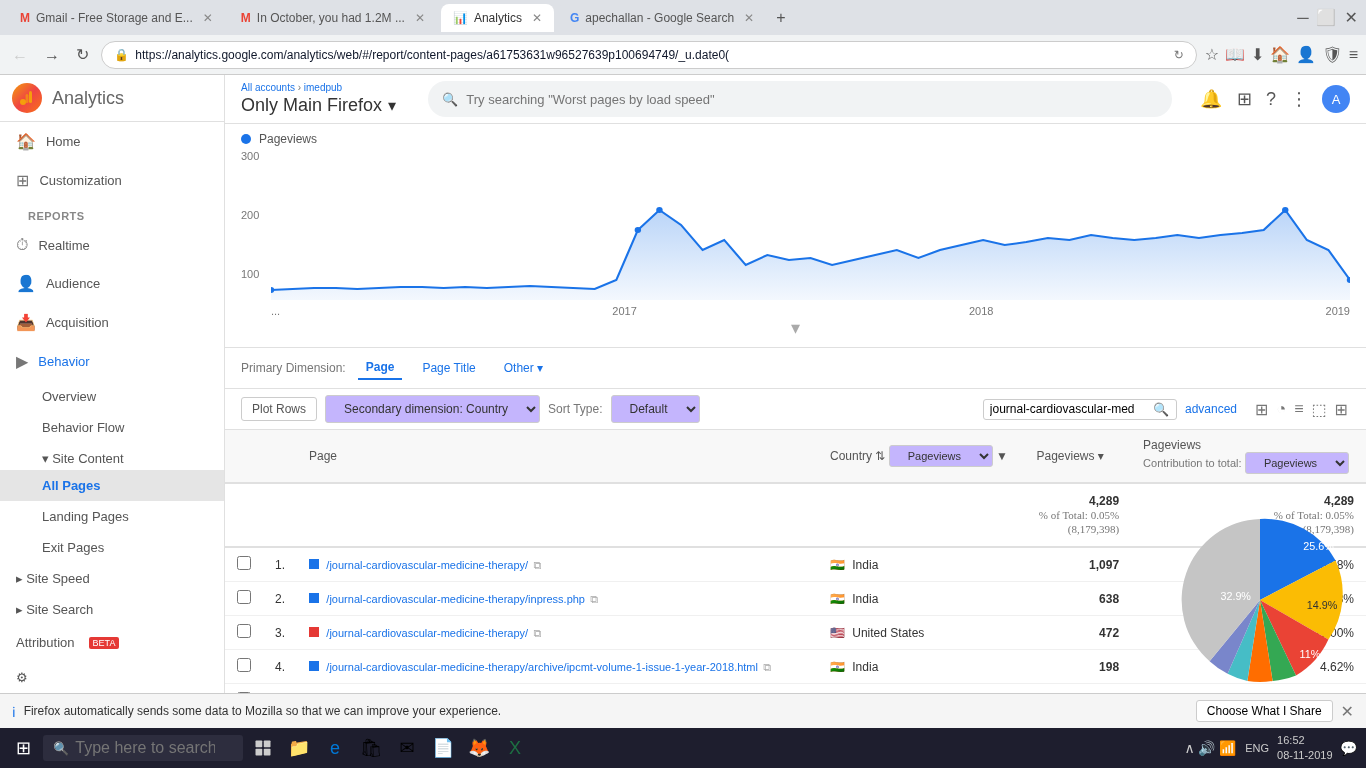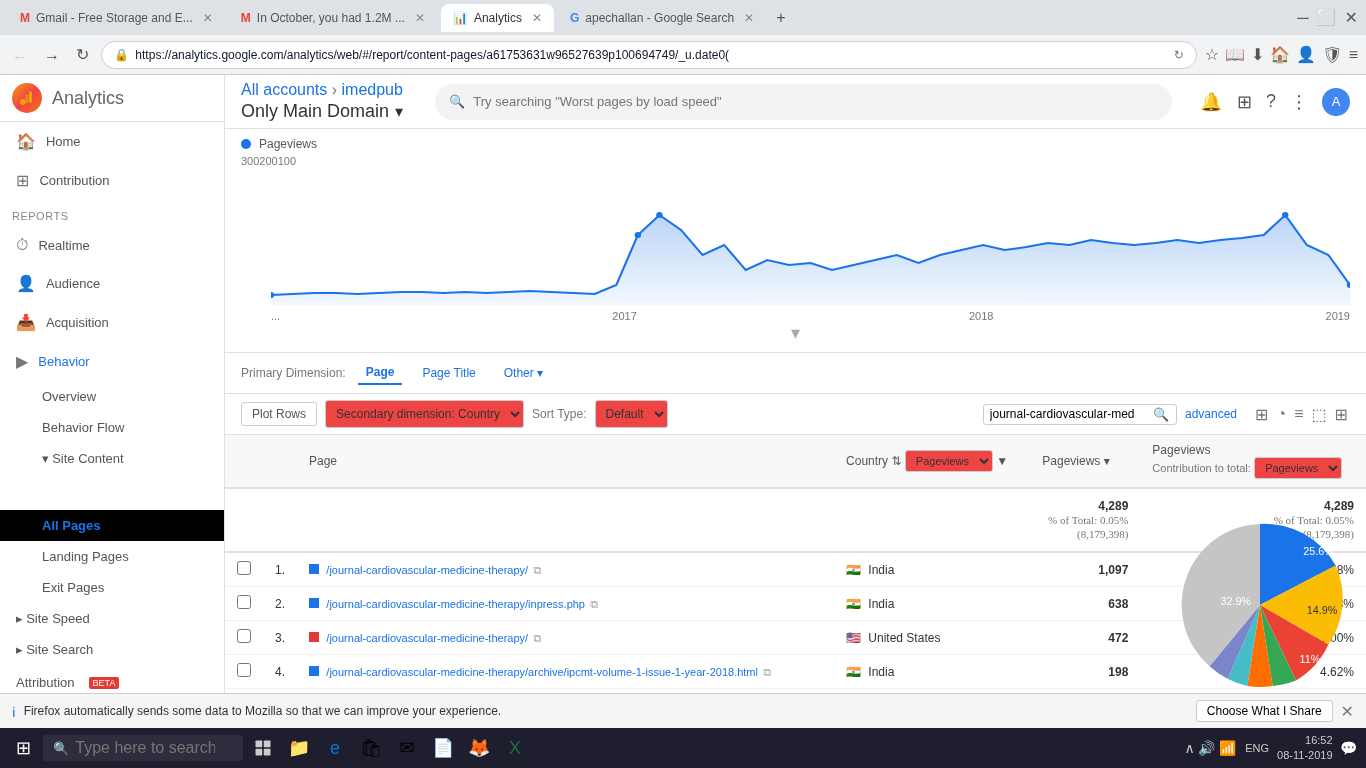--- a/index.html
+++ b/index.html
@@ -23,30 +23,30 @@
     
     .main-layout { display: flex; height: calc(768px - 75px - 40px); }
 
     
     .sidebar { width: 225px; background: #fff; border-right: 1px solid #e0e0e0; overflow-y: auto; flex-shrink: 0; }
     .ga-logo { width: 30px; height: 30px; background: linear-gradient(135deg, #f59e0b 0%, #ef4444 50%, #f97316 100%); border-radius: 50%; display: flex; align-items: center; justify-content: center; color: #fff; font-weight: bold; font-size: 14px; }
     .sidebar-title { font-size: 18px; color: #666; }
 
     .nav-item { display: flex; align-items: center; gap: 10px; padding: 10px 16px; cursor: pointer; color: #555; font-size: 13px; }
     .nav-item .icon { font-size: 16px; color: #777; }
-    .nav-section-label { font-size: 11px; color: #888; padding: 10px 12px 4px; font-weight: normal; text-transform: uppercase; letter-spacing: 0.5px; }
+    .nav-section-label { font-size: 11px; color: #888; padding: 10px 28px 4px; font-weight: bold; text-transform: uppercase; letter-spacing: 0.5px; }
 
     .nav-sub-item { padding: 8px 16px 8px 42px; font-size: 13px; color: #555; cursor: pointer; }
-    .nav-sub-item.active { color: #1a73e8; font-weight: bold; background: #000000; margin-top: 40px; }
+    .nav-sub-item.active { color: #1a73e8; font-weight: bold; background: #e5e5e5; }
 
     .site-content-header { display: flex; align-items: center; gap: 4px; padding: 8px 16px 4px 42px; font-size: 13px; color: #555; cursor: pointer; }
 
     
     .content-area { flex: 1; overflow-y: auto; background: #fff; }
-    .breadcrumb { font-size: 16px; color: #777; }
+    .breadcrumb { font-size: 10px; color: #777; }
     .breadcrumb a { color: #1a73e8; text-decoration: none; }
     .property-selector { display: flex; align-items: center; gap: 6px; margin-top: 2px; }
     .property-name { font-size: 18px; font-weight: 500; color: #333; }
     .property-dropdown { font-size: 16px; color: #333; }
     .search-bar { flex: 1; margin-left: 20px; height: 36px; background: #f1f3f4; border-radius: 18px; display: flex; align-items: center; padding: 0 14px; gap: 8px; }
     .search-bar input { background: none; border: none; outline: none; font-size: 13px; color: #555; width: 100%; }
     .top-icons { display: flex; gap: 14px; align-items: center; margin-left: 16px; }
     .top-icon { font-size: 18px; color: #555; cursor: pointer; }
 
     
@@ -57,21 +57,21 @@
 
     
     .primary-dim-bar { display: flex; align-items: center; gap: 12px; padding: 8px 16px; border-bottom: 1px solid #e0e0e0; font-size: 12px; }
     .dim-label { color: #777; }
     .dim-option { color: #1a73e8; cursor: pointer; padding: 4px 8px; }
     .dim-option.active { font-weight: bold; border-bottom: 2px solid #1a73e8; }
 
     
     .toolbar { display: flex; align-items: center; gap: 8px; padding: 6px 16px; border-bottom: 1px solid #e0e0e0; }
     .btn-plot { background: #fff; border: 1px solid #ccc; border-radius: 3px; padding: 4px 10px; font-size: 12px; cursor: pointer; color: #555; }
-    .dim-select { height: 28px; border: 1px solid #ccc; border-radius: 3px; font-size: 12px; padding: 0 6px; color: #333; background: #ef4444; }
+    .dim-select { height: 28px; border: 1px solid #ccc; border-radius: 3px; font-size: 12px; padding: 0 14px; color: #333; background: #c4b5fd; }
     .sort-label { font-size: 12px; color: #777; }
     .search-input-bar { display: flex; align-items: center; gap: 4px; border: 1px solid #ccc; border-radius: 3px; padding: 2px 6px; margin-left: auto; }
     .search-input-bar input { border: none; outline: none; font-size: 12px; width: 160px; }
     .adv-link { color: #1a73e8; font-size: 12px; cursor: pointer; }
     .view-icons { display: flex; gap: 4px; margin-left: 8px; }
     .view-icon { font-size: 16px; color: #777; cursor: pointer; padding: 2px; }
 
     
     .data-table { width: 100%; border-collapse: collapse; font-size: 12px; }
     .data-table th { background: #f8f8f8; padding: 8px 12px; text-align: left; border-bottom: 2px solid #e0e0e0; color: #555; font-weight: 500; position: sticky; top: 0; }
@@ -95,21 +95,21 @@
     .choose-btn { background: #fff; border: 1px solid #ccc; border-radius: 3px; padding: 3px 10px; font-size: 12px; cursor: pointer; }
     .close-notif { font-size: 16px; color: #777; cursor: pointer; }
 
     
     .taskbar { position: fixed; bottom: 0; left: 0; right: 0; height: 40px; background: #1e1e2e; display: flex; align-items: center; padding: 0 8px; gap: 4px; z-index: 200; }
     .taskbar-start { background: none; border: none; color: #fff; font-size: 18px; padding: 4px 8px; cursor: pointer; }
     .taskbar-search { display: flex; align-items: center; background: #2d2d3e; border-radius: 3px; padding: 4px 10px; gap: 6px; min-width: 200px; }
     .taskbar-search input { background: none; border: none; outline: none; color: #ccc; font-size: 16px; width: 140px; }
     .taskbar-icon { width: 32px; height: 32px; display: flex; align-items: center; justify-content: center; cursor: pointer; border-radius: 4px; }
     .taskbar-right { margin-left: auto; display: flex; align-items: center; gap: 8px; color: #ccc; font-size: 11px; }
-    .taskbar-time { text-align: right; line-height: 1.4; }
+    .taskbar-time { line-height: 1.4; }
 
     .sidebar-collapse { display: flex; justify-content: flex-end; padding: 4px 8px; border-top: 1px solid #e0e0e0; }
 
     .settings-icon { padding: 10px 16px; display: flex; align-items: center; gap: 10px; color: #555; cursor: pointer; }
 
     .table-wrapper { position: relative; }
   </style>
 </head>
 <body>
 
@@ -176,21 +176,21 @@
       </div>
       <span class="sidebar-title">Analytics</span>
     </div>
 
     <div class="nav-item">
       <span class="icon">🏠</span>
       <span>Home</span>
     </div>
     <div class="nav-item">
       <span class="icon">⊞</span>
-      <span>Contribution</span>
+      <span>Customization</span>
     </div>
 
     <div class="nav-section-label">REPORTS</div>
 
     <div class="nav-item">
       <span class="icon">⏱</span>
       <span>Realtime</span>
     </div>
     <div class="nav-item">
       <span class="icon">👤</span>
@@ -236,21 +236,21 @@
   <div class="content-area">
 
     <div style="display:flex;align-items:center;padding:6px 16px;border-bottom:1px solid #e0e0e0;gap:12px;">
       <div>
         <div class="breadcrumb">
           <a>All accounts</a>
           <span> › </span>
           <a>imedpub</a>
         </div>
         <div class="property-selector">
-          <span class="property-name">Only Main Domain</span>
+          <span class="property-name">Only Main Firefox</span>
           <span class="property-dropdown">▾</span>
         </div>
       </div>
       <div class="search-bar">
         <span>🔍</span>
         <input type="text" placeholder="Try searching &quot;Worst pages by load speed&quot;" style="">
       </div>
       <div class="top-icons">
         <span class="top-icon">🔔</span>
         <span class="top-icon">⊞</span>
@@ -260,21 +260,21 @@
       </div>
     </div>
 
     <div class="chart-container">
       <div class="chart-legend">
         <div class="legend-dot"></div>
         <span>Pageviews</span>
       </div>
       <div style="position:relative;">
         
-        <div style="position:absolute;left:0;top:0;height:130px;display:flex;flex-direction:row;justify-content:space-between;font-size:11px;color:#777;padding-right:4px;z-index:1;">
+        <div style="position:absolute;left:0;top:0;height:130px;display:flex;flex-direction:column;justify-content:space-between;font-size:11px;color:#777;padding-right:4px;z-index:1;">
           <span>300</span>
           <span>200</span>
           <span>100</span>
         </div>
         <svg class="chart-svg" viewBox="0 0 1000 150" preserveAspectRatio="none" style="margin-left:30px;width:calc(100% - 30px);">
           <defs>
             <linearGradient id="chartGrad" x1="0" y1="0" x2="0" y2="1">
               <stop offset="0%" stop-color="#1a73e8" stop-opacity="0.3"></stop>
               <stop offset="100%" stop-color="#1a73e8" stop-opacity="0.05"></stop>
             </linearGradient>

